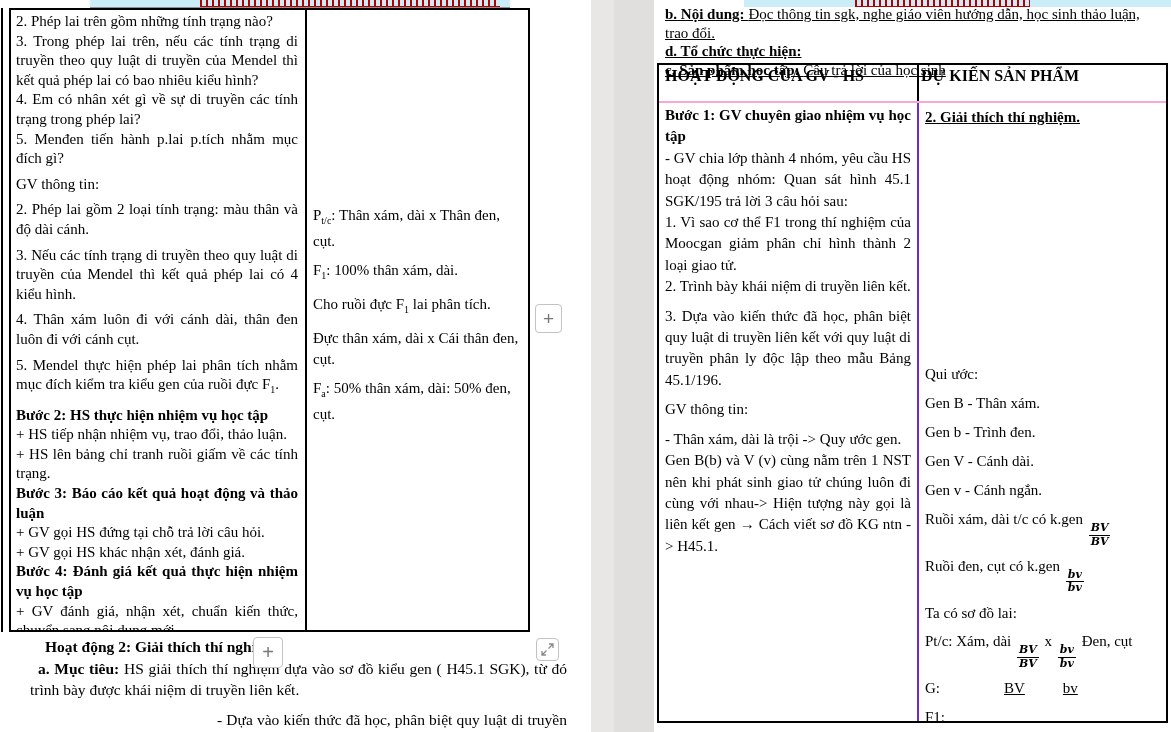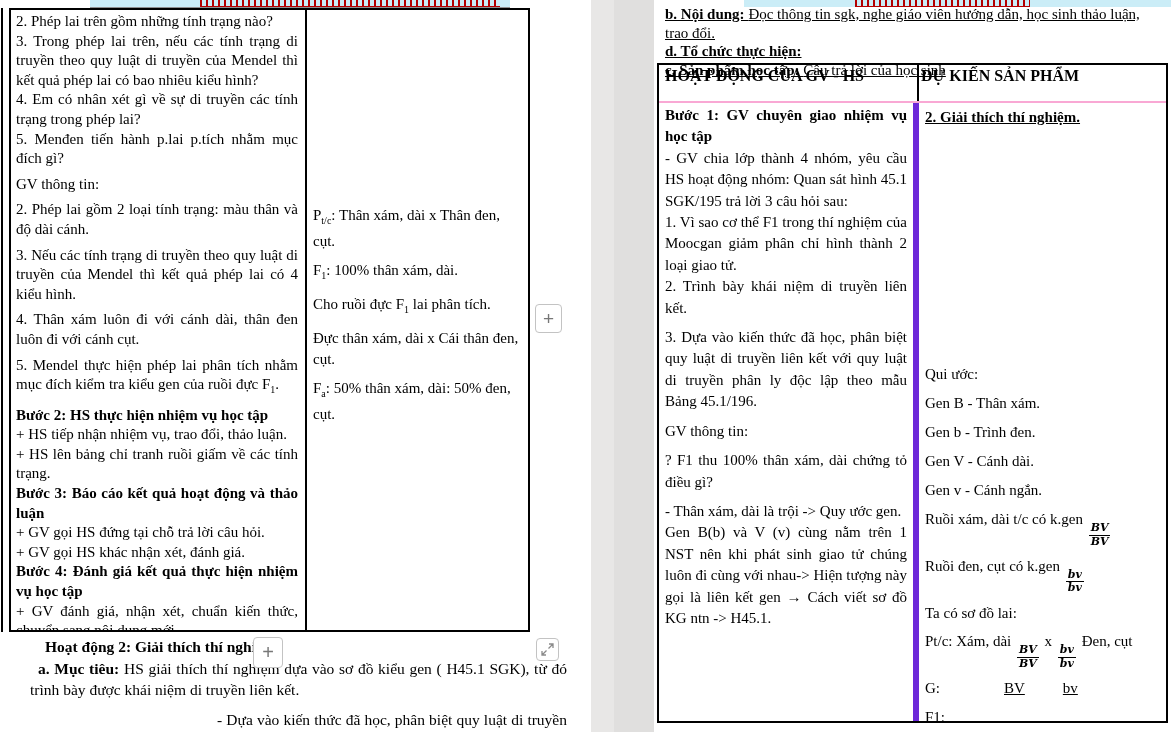--- a/index.html
+++ b/index.html
@@ -31,21 +31,21 @@
   #tbl-left .c2{flex:1;padding:195px 6px 0 6px;font-size:15px;line-height:21px;overflow:hidden;}
 
   
   .intro{position:absolute;left:11px;top:5px;width:501px;font-size:15px;line-height:18.5px;text-decoration:underline;}
   #tbl-right{left:3px;top:63px;width:511px;height:660px;}
   #tbl-right .hdr{display:flex;height:38px;border-bottom:2px solid #f9a8d4;box-sizing:border-box;
     font-weight:bold;font-size:16px;}
   #tbl-right .hdr .h1{width:260px;border-right:2px solid #000;box-sizing:border-box;padding:2px 0 0 6px;}
   #tbl-right .hdr .h2{flex:1;padding:2px 0 0 2px;}
   #tbl-right .bdy{display:flex;flex:1;overflow:hidden;}
-  #tbl-right .bdy .c1{width:260px;border-right:6px solid #6d28d9;box-sizing:border-box;
+  #tbl-right .bdy .c1{width:260px;border-right:2px solid #6d28d9;box-sizing:border-box;
     padding:2px 6px 0 6px;font-size:15px;line-height:21.4px;text-align:justify;overflow:hidden;}
   #tbl-right .bdy .c2{flex:1;padding:4px 6px 0 6px;font-size:15px;line-height:21.4px;overflow:hidden;}
 
   
   .para{margin:0;}
   .gap{margin-top:6px;}
   .gap8{margin-top:8px;}
   .gap2{margin-top:7.5px;}
   .qgap{margin-top:236px;}
 
@@ -146,21 +146,20 @@
       <div class="h2">DỰ KIẾN SẢN PHẨM</div>
     </div>
     <div class="bdy">
       <div class="c1">
           <div class="para"><span style="font-weight: bold;">Bước 1: GV chuyên giao nhiệm vụ học tập</span></div>
           <div class="para">- GV chia lớp thành 4 nhóm, yêu cầu HS hoạt động nhóm: Quan sát hình 45.1 SGK/195 trả lời 3 câu hỏi sau:</div>
           <div class="para">1. Vì sao cơ thể F1 trong thí nghiệm của Moocgan giảm phân chỉ hình thành 2 loại giao tử.</div>
           <div class="para">2. Trình bày khái niệm di truyền liên kết.</div>
           <div class="para gap8">3. Dựa vào kiến thức đã học, phân biệt quy luật di truyền liên kết với quy luật di truyền phân ly độc lập theo mẫu Bảng 45.1/196.</div>
           <div class="para gap8">GV thông tin:</div>
-          <div class="para gap8">? F1 thu 100% thân xám, dài chứng tỏ điều gì?</div>
           <div class="para gap8">- Thân xám, dài là trội -&gt; Quy ước gen.</div>
           <div class="para">Gen B(b)  và V (v) cùng nằm trên 1 NST nên khi phát sinh giao tử chúng luôn đi cùng với nhau-&gt; Hiện tượng này gọi là liên kết gen →  Cách viết sơ đồ KG ntn -&gt; H45.1.</div>
         </div>
       <div class="c2">
           <div class="para"><span style="font-weight: bold; text-decoration: underline;">2. Giải thích thí nghiệm.</span></div>
           <div class="para qgap">Qui ước:</div>
           <div class="para gap2">Gen B - Thân xám.</div>
           <div class="para gap2">Gen b -  Trình đen.</div>
           <div class="para gap2">Gen V -  Cánh dài.</div>
           <div class="para gap2">Gen v -   Cánh ngắn.</div>

